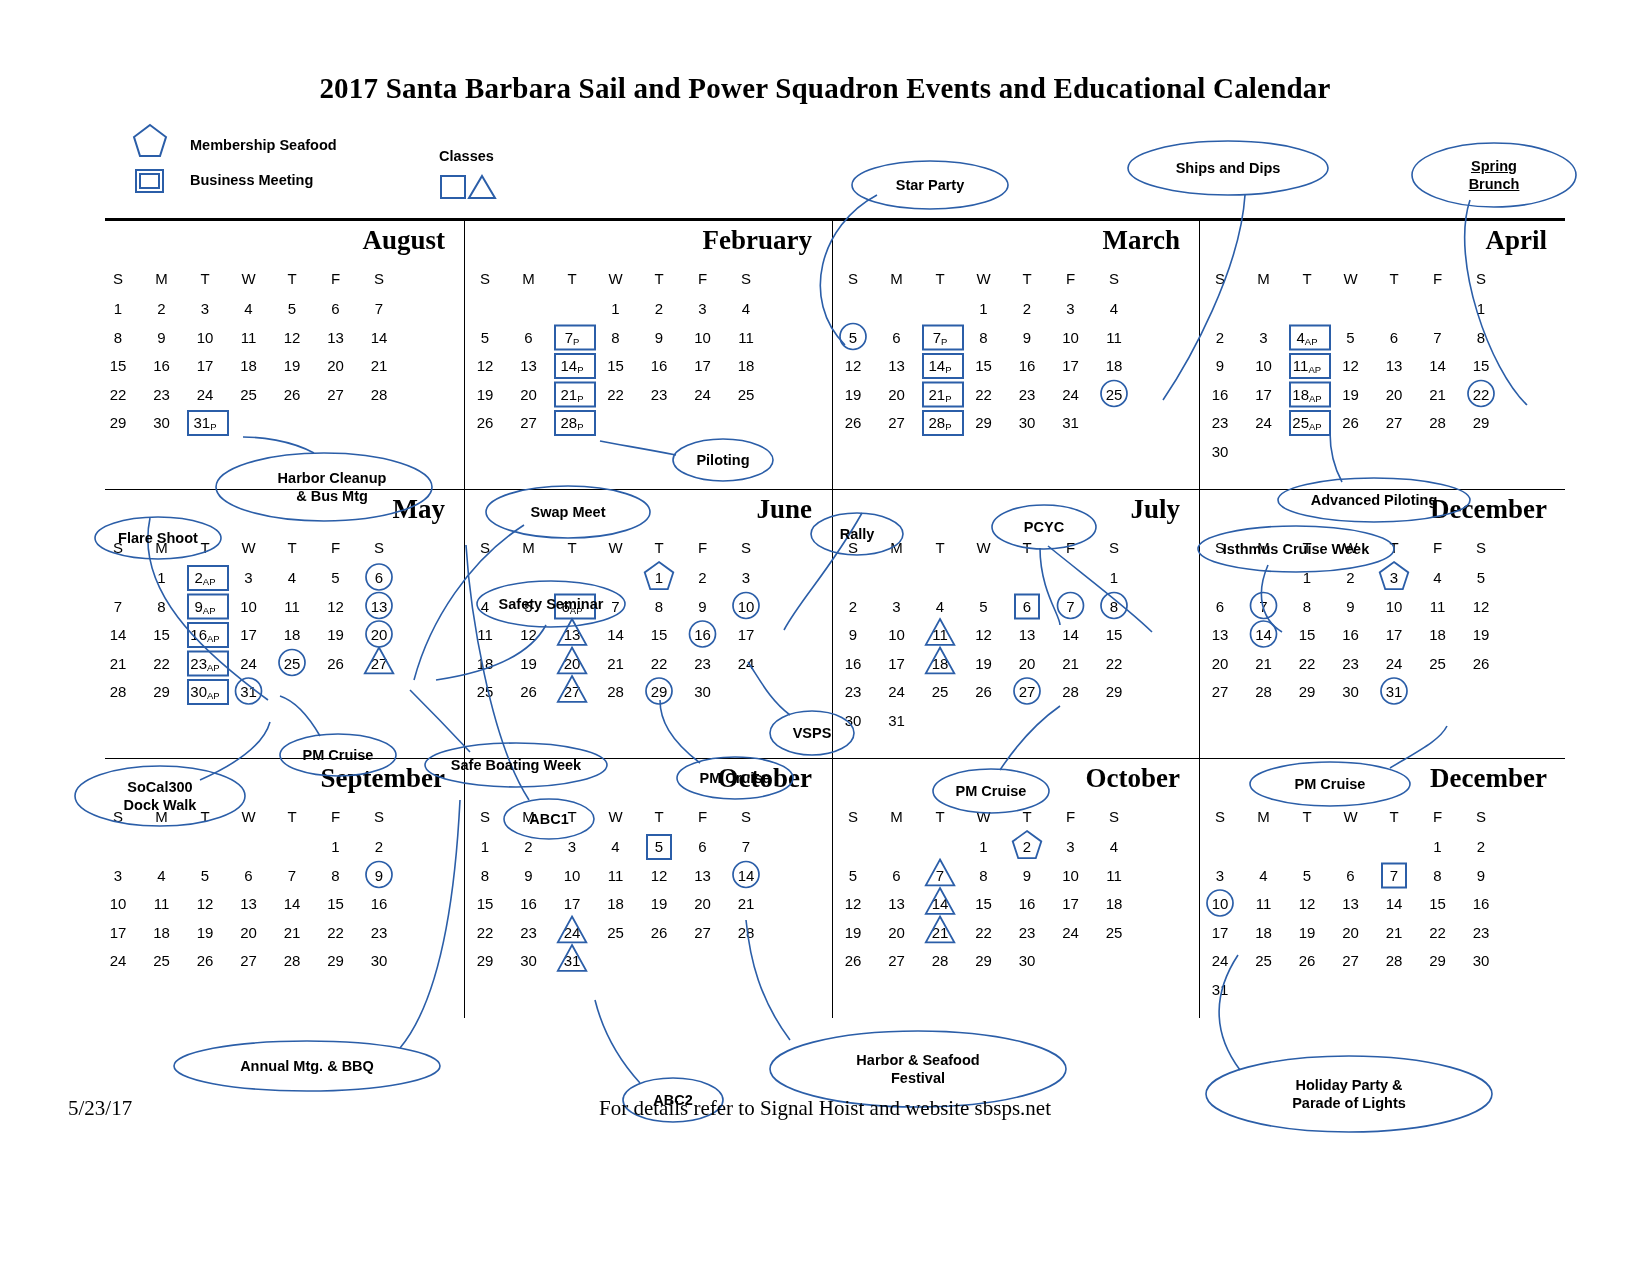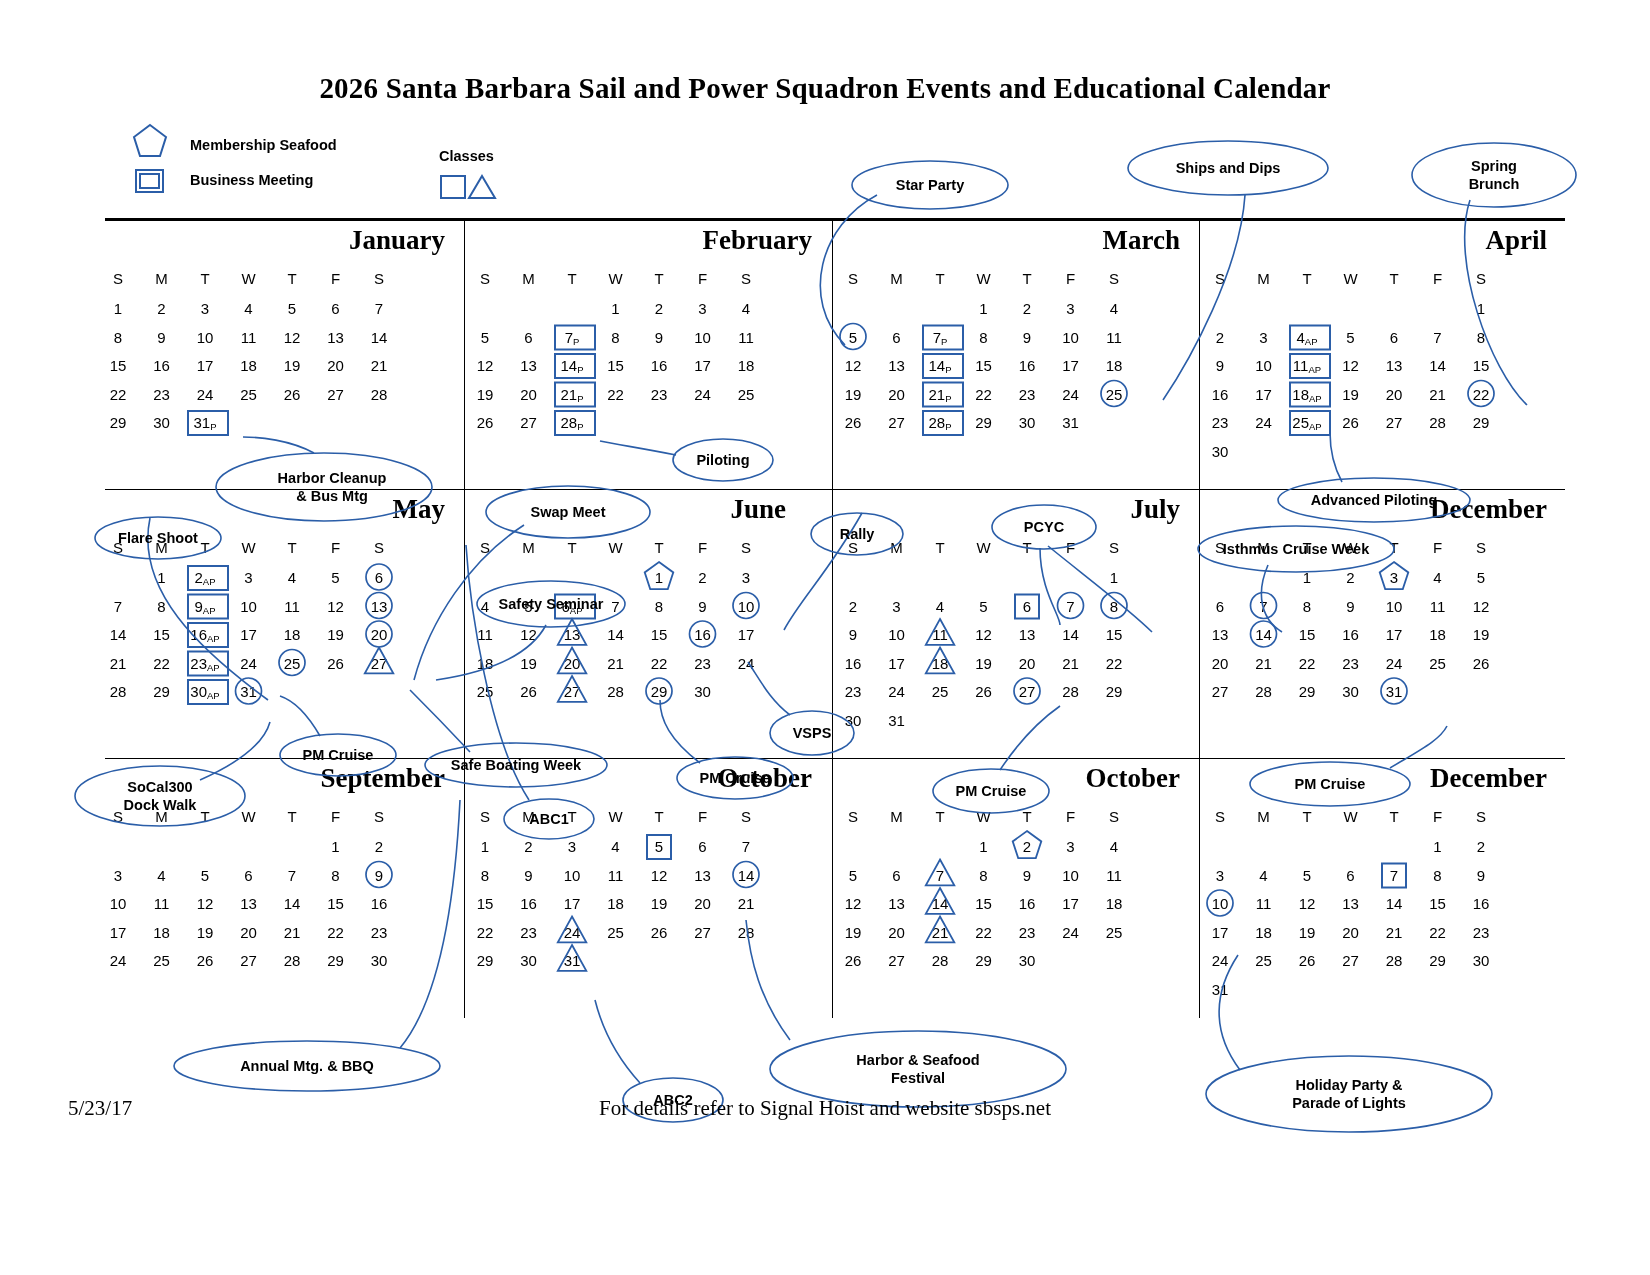--- a/index.html
+++ b/index.html
@@ -119,21 +119,21 @@
     text-align: center;
     font-size: 21px;
     font-family: "Liberation Serif", serif;
   }
 </style>
 </head>
 <body>
 
 <div id="page">
 
-  <div class="title">2026 Santa Barbara Sail and Power Squadron Events and Educational Calendar</div>
+  <div class="title">2017 Santa Barbara Sail and Power Squadron Events and Educational Calendar</div>
 
   <svg class="overlay">
     <polygon points="150,125 166,137 160,156 140,156 134,137" fill="none" stroke="#2b5ea8" stroke-width="2"></polygon>
     <rect x="136" y="170" width="27" height="22" fill="none" stroke="#2b5ea8" stroke-width="2"></rect>
     <rect x="140" y="174" width="19" height="14" fill="none" stroke="#2b5ea8" stroke-width="2"></rect>
     <rect x="441" y="176" width="24" height="22" fill="none" stroke="#2b5ea8" stroke-width="2"></rect>
     <polygon points="482,176 495,198 469,198" fill="none" stroke="#2b5ea8" stroke-width="2"></polygon>
   </svg>
   <div class="legend-label" style="left:190px; top:137px;">Membership Seafood</div>
   <div class="legend-label" style="left:190px; top:172px;">Business Meeting</div>
@@ -141,21 +141,21 @@
 
 
   <div class="rule-h" style="left:105px; top:218px; width:1460px; height:3px;"></div>
   <div class="rule-h" style="left:105px; top:489px; width:1460px; height:1.3px;"></div>
   <div class="rule-h" style="left:105px; top:758px; width:1460px; height:1.3px;"></div>
   <div class="rule-v" style="left:464px; top:218px; width:1.3px; height:800px;"></div>
   <div class="rule-v" style="left:832px; top:218px; width:1.3px; height:800px;"></div>
   <div class="rule-v" style="left:1199px; top:218px; width:1.3px; height:800px;"></div>
 
   <div id="months-root">
-      <div class="month-name" style="right: 1205px; top: 225px;">January</div>
+      <div class="month-name" style="right: 1205px; top: 225px;">August</div>
       <div class="dow" style="left: 105px; top: 270px;">S</div>
       <div class="dow" style="left: 148.5px; top: 270px;">M</div>
       <div class="dow" style="left: 192px; top: 270px;">T</div>
       <div class="dow" style="left: 235.5px; top: 270px;">W</div>
       <div class="dow" style="left: 279px; top: 270px;">T</div>
       <div class="dow" style="left: 322.5px; top: 270px;">F</div>
       <div class="dow" style="left: 366px; top: 270px;">S</div>
       <div class="day" style="left: 105px; top: 300px;">1</div>
       <div class="day" style="left: 148.5px; top: 300px;">2</div>
       <div class="day" style="left: 192px; top: 300px;">3</div>
@@ -332,21 +332,21 @@
       <div class="day" style="left: 148.5px; top: 654.5px;">22</div>
       <div class="day" style="left: 187px; top: 654.5px; width: 36px;">23<span class="sup">AP</span></div>
       <div class="day" style="left: 235.5px; top: 654.5px;">24</div>
       <div class="day" style="left: 279px; top: 654.5px;">25</div>
       <div class="day" style="left: 322.5px; top: 654.5px;">26</div>
       <div class="day" style="left: 366px; top: 654.5px;">27</div>
       <div class="day" style="left: 105px; top: 683px;">28</div>
       <div class="day" style="left: 148.5px; top: 683px;">29</div>
       <div class="day" style="left: 187px; top: 683px; width: 36px;">30<span class="sup">AP</span></div>
       <div class="day" style="left: 235.5px; top: 683px;">31</div>
-      <div class="month-name" style="right: 864px; top: 494px;">June</div>
+      <div class="month-name" style="right: 838px; top: 494px;">June</div>
       <div class="dow" style="left: 472px; top: 539px;">S</div>
       <div class="dow" style="left: 515.5px; top: 539px;">M</div>
       <div class="dow" style="left: 559px; top: 539px;">T</div>
       <div class="dow" style="left: 602.5px; top: 539px;">W</div>
       <div class="dow" style="left: 646px; top: 539px;">T</div>
       <div class="dow" style="left: 689.5px; top: 539px;">F</div>
       <div class="dow" style="left: 733px; top: 539px;">S</div>
       <div class="day" style="left: 646px; top: 569px;">1</div>
       <div class="day" style="left: 689.5px; top: 569px;">2</div>
       <div class="day" style="left: 733px; top: 569px;">3</div>
@@ -715,21 +715,21 @@
       <path d="M 529,800 C 490,740 470,610 466,545" fill="none" stroke="#2b5ea8" stroke-width="1.6"></path>
       <path d="M 400,1048 C 440,1000 455,900 460,800" fill="none" stroke="#2b5ea8" stroke-width="1.6"></path>
       <path d="M 640,1083 C 610,1050 600,1020 595,1000" fill="none" stroke="#2b5ea8" stroke-width="1.6"></path>
       <path d="M 790,1040 C 760,1000 750,960 746,920" fill="none" stroke="#2b5ea8" stroke-width="1.6"></path>
       <path d="M 1240,1070 C 1210,1030 1215,990 1238,955" fill="none" stroke="#2b5ea8" stroke-width="1.6"></path>
     </svg>
 
   <div id="callouts-root">
       <div class="callout-text" style="left: 852px; width: 156px; top: 175.5px;">Star Party</div>
       <div class="callout-text" style="left: 1128px; width: 200px; top: 158.5px;">Ships and Dips</div>
-      <div class="callout-text" style="left: 1412px; width: 164px; top: 157px;">Spring
+      <div class="callout-text" style="left: 1412px; width: 164px; top: 157px; text-decoration: underline;">Spring
 Brunch</div>
       <div class="callout-text" style="left: 673px; width: 100px; top: 450.5px;">Piloting</div>
       <div class="callout-text" style="left: 224px; width: 216px; top: 469px;">Harbor Cleanup
 &amp; Bus Mtg</div>
       <div class="callout-text" style="left: 1278px; width: 192px; top: 490.5px;">Advanced Piloting</div>
       <div class="callout-text" style="left: 486px; width: 164px; top: 502.5px;">Swap Meet</div>
       <div class="callout-text" style="left: 95px; width: 126px; top: 528.5px;">Flare Shoot</div>
       <div class="callout-text" style="left: 811px; width: 92px; top: 524.5px;">Rally</div>
       <div class="callout-text" style="left: 992px; width: 104px; top: 517.5px;">PCYC</div>
       <div class="callout-text" style="left: 1198px; width: 196px; top: 539.5px;">Isthmus Cruise Week</div>

